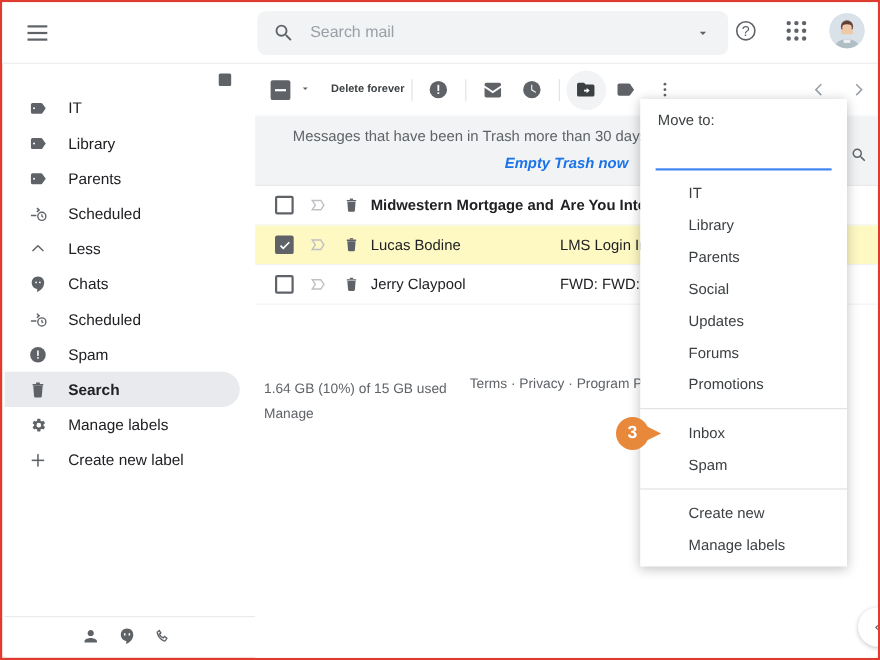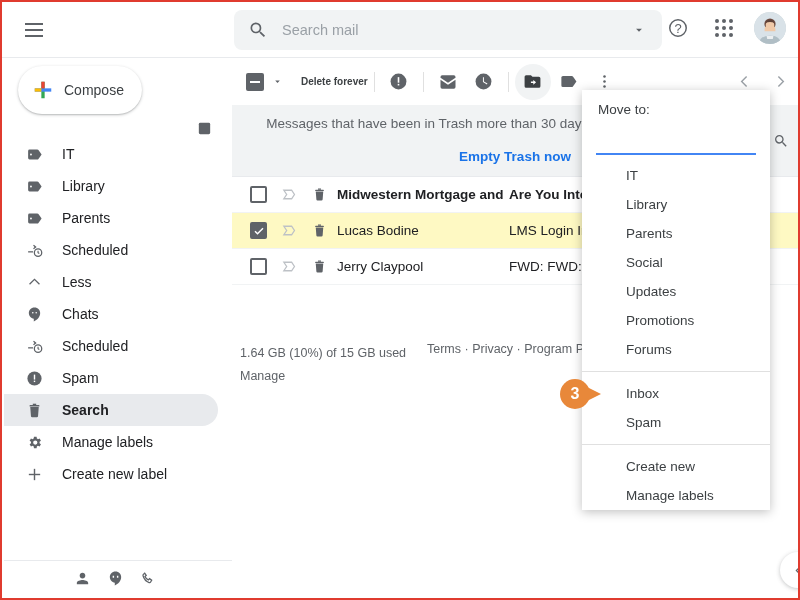--- a/index.html
+++ b/index.html
@@ -118,21 +118,21 @@
   .tb-div { width: 1px; height: 20px; background: #e0e0e0; margin: 0 6px; }
   .tb-ico { width: 36px; height: 36px; border-radius: 50%; display: flex; align-items: center; justify-content: center; cursor: pointer; }
   .tb-ico.highlighted { background: #f1f3f4; }
 
   .banner {
     background: #f1f3f4; padding: 10px 0 12px;
     text-align: center; font-size: 13.5px; color: #5f6368;
     border-bottom: 1px solid #e8eaed;
   }
   .banner a { color: #1a73e8; text-decoration: none; font-weight: bold; cursor: pointer; }
-  .banner-line2 { margin-top: 18px; }
+  .banner-line2 { margin-top: 10px; font-style: italic; }
 
   .mail-row {
     height: 36px; display: flex; align-items: center;
     border-bottom: 1px solid #f1f3f4; cursor: pointer; padding-left: 18px;
     font-size: 13.5px; color: #202124;
   }
   .mail-row.selected { background: #fef9c3; }
   .mail-row .cb {
     width: 17px; height: 17px; border: 2px solid #5f6368; border-radius: 2px;
     cursor: pointer; flex: 0 0 auto; background: #fff;
@@ -168,21 +168,21 @@
     cursor: pointer;
   }
 
   
   .moveto {
     position: absolute; left: 580px; top: 88px;
     width: 188px;
     background: #fff;
     box-shadow: 0 2px 10px rgba(0,0,0,.25);
     z-index: 30;
-    padding-bottom: 0;
+    padding-bottom: 5px;
   }
   .moveto-title {
     font-size: 13.5px; color: #3c4043; padding: 12px 0 0 16px;
   }
   .moveto-search {
     margin: 12px 14px 0 14px; height: 26px;
     border-bottom: 2px solid #4285f4;
     display: flex; align-items: center;
   }
   .moveto-search input {
@@ -268,29 +268,20 @@
           <circle cx="16" cy="13" r="4.3" fill="#f0c9a8"></circle>
           <path d="M11.6 12.2c0-3 2-4.6 4.4-4.6s4.4 1.6 4.4 4.6c0-1.4-1.2-2.2-4.4-2.2s-4.4.8-4.4 2.2z" fill="#5d4037"></path>
           <path d="M5 32c0-5.4 4.9-8.6 11-8.6S27 26.6 27 32z" fill="#b0bec5"></path>
           <path d="M12.6 23.8h6.8l-.6 3.2h-5.6z" fill="#eceff1"></path>
         </svg>
       </div>
     </div>
   </div>
 
   <div class="sidebar">
-    <div class="compose-btn">
-      <svg width="22" height="22" viewBox="0 0 24 24">
-        <rect x="10.2" y="3" width="3.6" height="18" fill="#34a853"></rect>
-        <rect x="3" y="10.2" width="18" height="3.6" fill="#4285f4"></rect>
-        <rect x="3" y="10.2" width="7.2" height="3.6" fill="#fbbc05"></rect>
-        <rect x="10.2" y="3" width="3.6" height="7.2" fill="#ea4335"></rect>
-      </svg>
-      <span class="compose-label">Compose</span>
-    </div>
     <div class="nav-list" id="nav-list">
         <div class="nav-item clipped">
           <span class="nav-ico">
             <svg width="17" height="17" viewBox="0 0 24 24" fill="#5f6368">
               <rect x="4" y="4" width="16" height="16" rx="2"></rect>
             </svg>
           </span>
           <span class="nav-lbl">Drafts</span>
         </div>
         <div class="nav-item">
@@ -580,24 +571,24 @@
         <div class="mt-item">
           <span>Parents</span>
         </div>
         <div class="mt-item">
           <span>Social</span>
         </div>
         <div class="mt-item">
           <span>Updates</span>
         </div>
         <div class="mt-item">
+          <span>Forums</span>
+        </div>
+        <div class="mt-item">
           <span>Promotions</span>
-        </div>
-        <div class="mt-item">
-          <span>Forums</span>
         </div>
         <div class="mt-sep"></div>
         <div class="mt-item">
           <span class="callout">
             <span class="callout-circle" style="background: rgb(232, 136, 58);">3</span>
             <span class="callout-arrow" style="border-left-color: rgb(232, 136, 58);"></span>
           </span>
           <span>Inbox</span>
         </div>
         <div class="mt-item">

